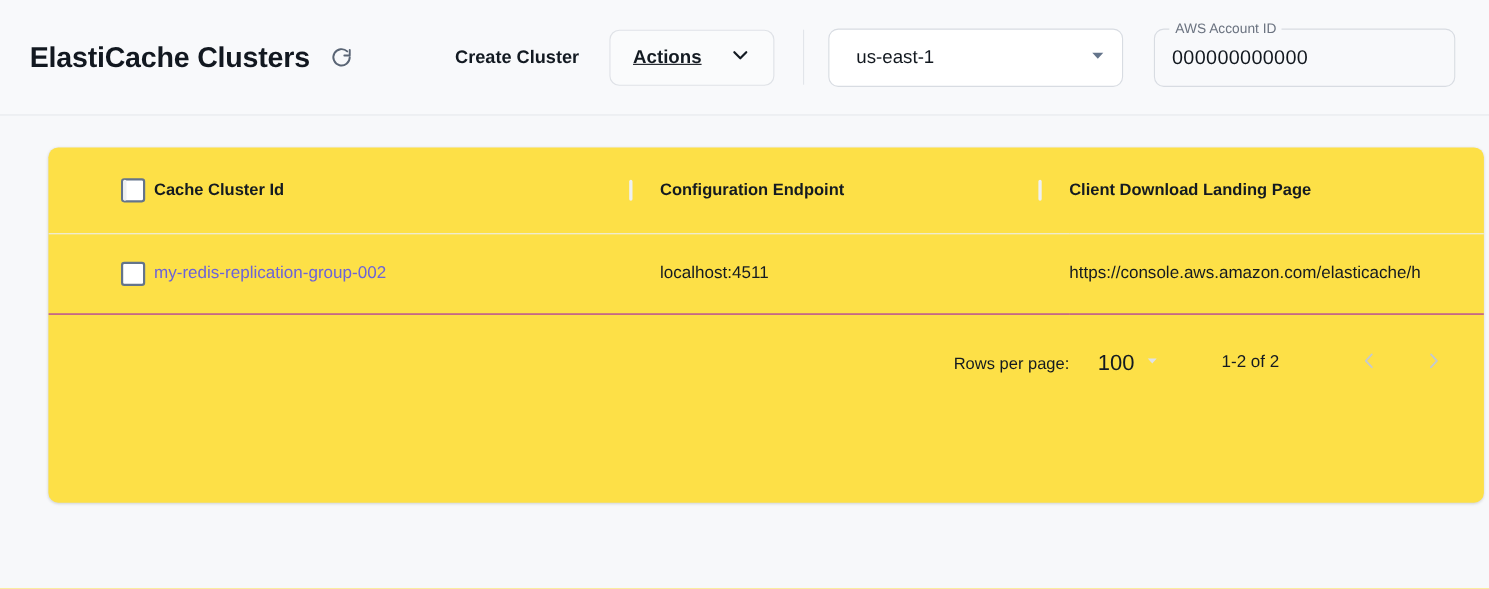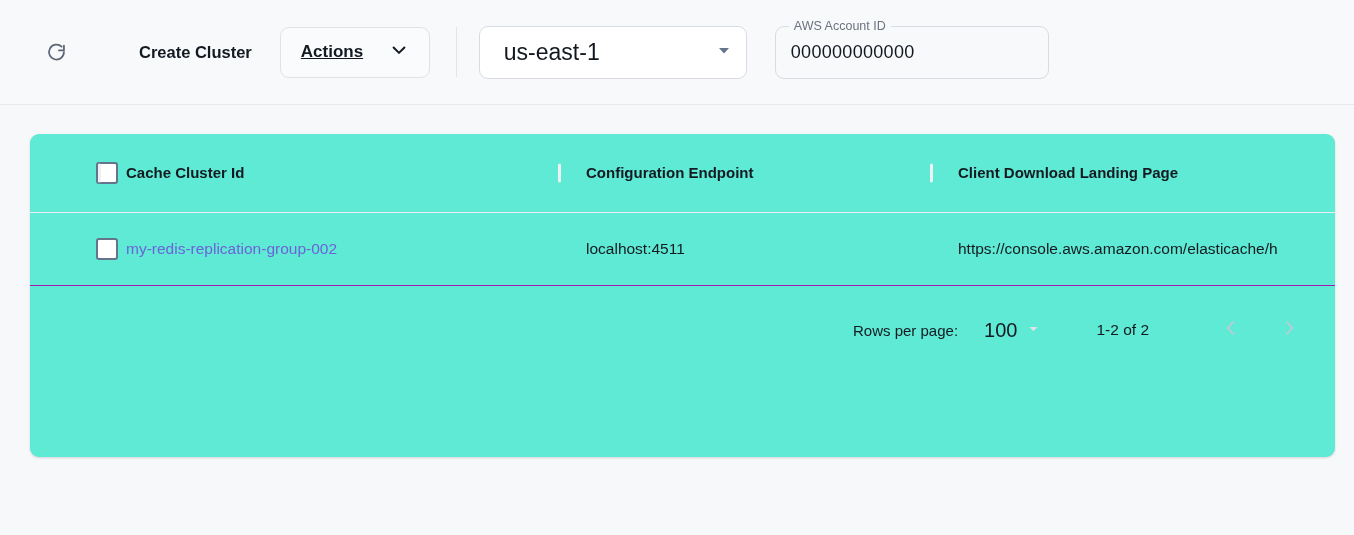--- a/index.html
+++ b/index.html
@@ -45,21 +45,21 @@
     height: 30px;
     display: flex;
     align-items: center;
     justify-content: center;
     cursor: pointer;
     border-radius: 50%;
   }
   .refresh-btn svg { display: block; }
 
   .create-cluster {
-    margin-left: 68px;
+    margin-left: 88px;
     font-size: 16.5px;
     font-weight: bold;
     color: #131a22;
     cursor: pointer;
     white-space: nowrap;
   }
 
   .actions-btn {
     margin-left: 28px;
     height: 51px;
@@ -96,21 +96,21 @@
     border: 1px solid #d8dce2;
     border-radius: 9px;
     background: #ffffff;
     display: flex;
     align-items: center;
     padding: 0 14px 0 24px;
     cursor: pointer;
   }
   .region-value {
     flex: 1;
-    font-size: 23px;
+    font-size: 17px;
     color: #12181f;
   }
   .tri { display: block; }
 
   .acct-field {
     position: relative;
     margin-left: 28px;
     width: 274px;
     height: 53px;
   }
@@ -142,25 +142,25 @@
     padding: 0 16px;
     font-family: "Liberation Sans", sans-serif;
     font-size: 18px;
     color: #12181f;
     letter-spacing: 0.3px;
   }
 
   
   .card {
     position: absolute;
-    left: 30px;
+    left: 44px;
     top: 134px;
     width: 1305px;
     height: 323px;
-    background: #5eead4;
+    background: #fde047;
     border-radius: 9px;
     box-shadow: 0 1px 3px rgba(22,28,40,0.10), 0 1px 2px rgba(22,28,40,0.06);
     overflow: hidden;
   }
 
   table.grid {
     width: 100%;
     border-collapse: collapse;
     table-layout: fixed;
   }
@@ -272,20 +272,21 @@
     border-radius: 50%;
   }
   .nav-btn + .nav-btn { margin-left: 14px; }
 </style>
 </head>
 <body>
 
 <div class="topbar">
 
   <div class="title-block">
+    <div class="page-title">ElastiCache Clusters</div>
     <div class="refresh-btn">
       <span>
         <svg width="21" height="21" viewBox="0 0 24 24" fill="none" stroke="#5a6575" stroke-width="2" stroke-linecap="round" stroke-linejoin="round">
           <path d="M20.5 11.5a8.5 8.5 0 1 1-2.6-6.1"></path>
           <polyline points="20.5 4 20.5 9.6 14.9 9.6"></polyline>
         </svg>
       </span>
     </div>
   </div>
 

